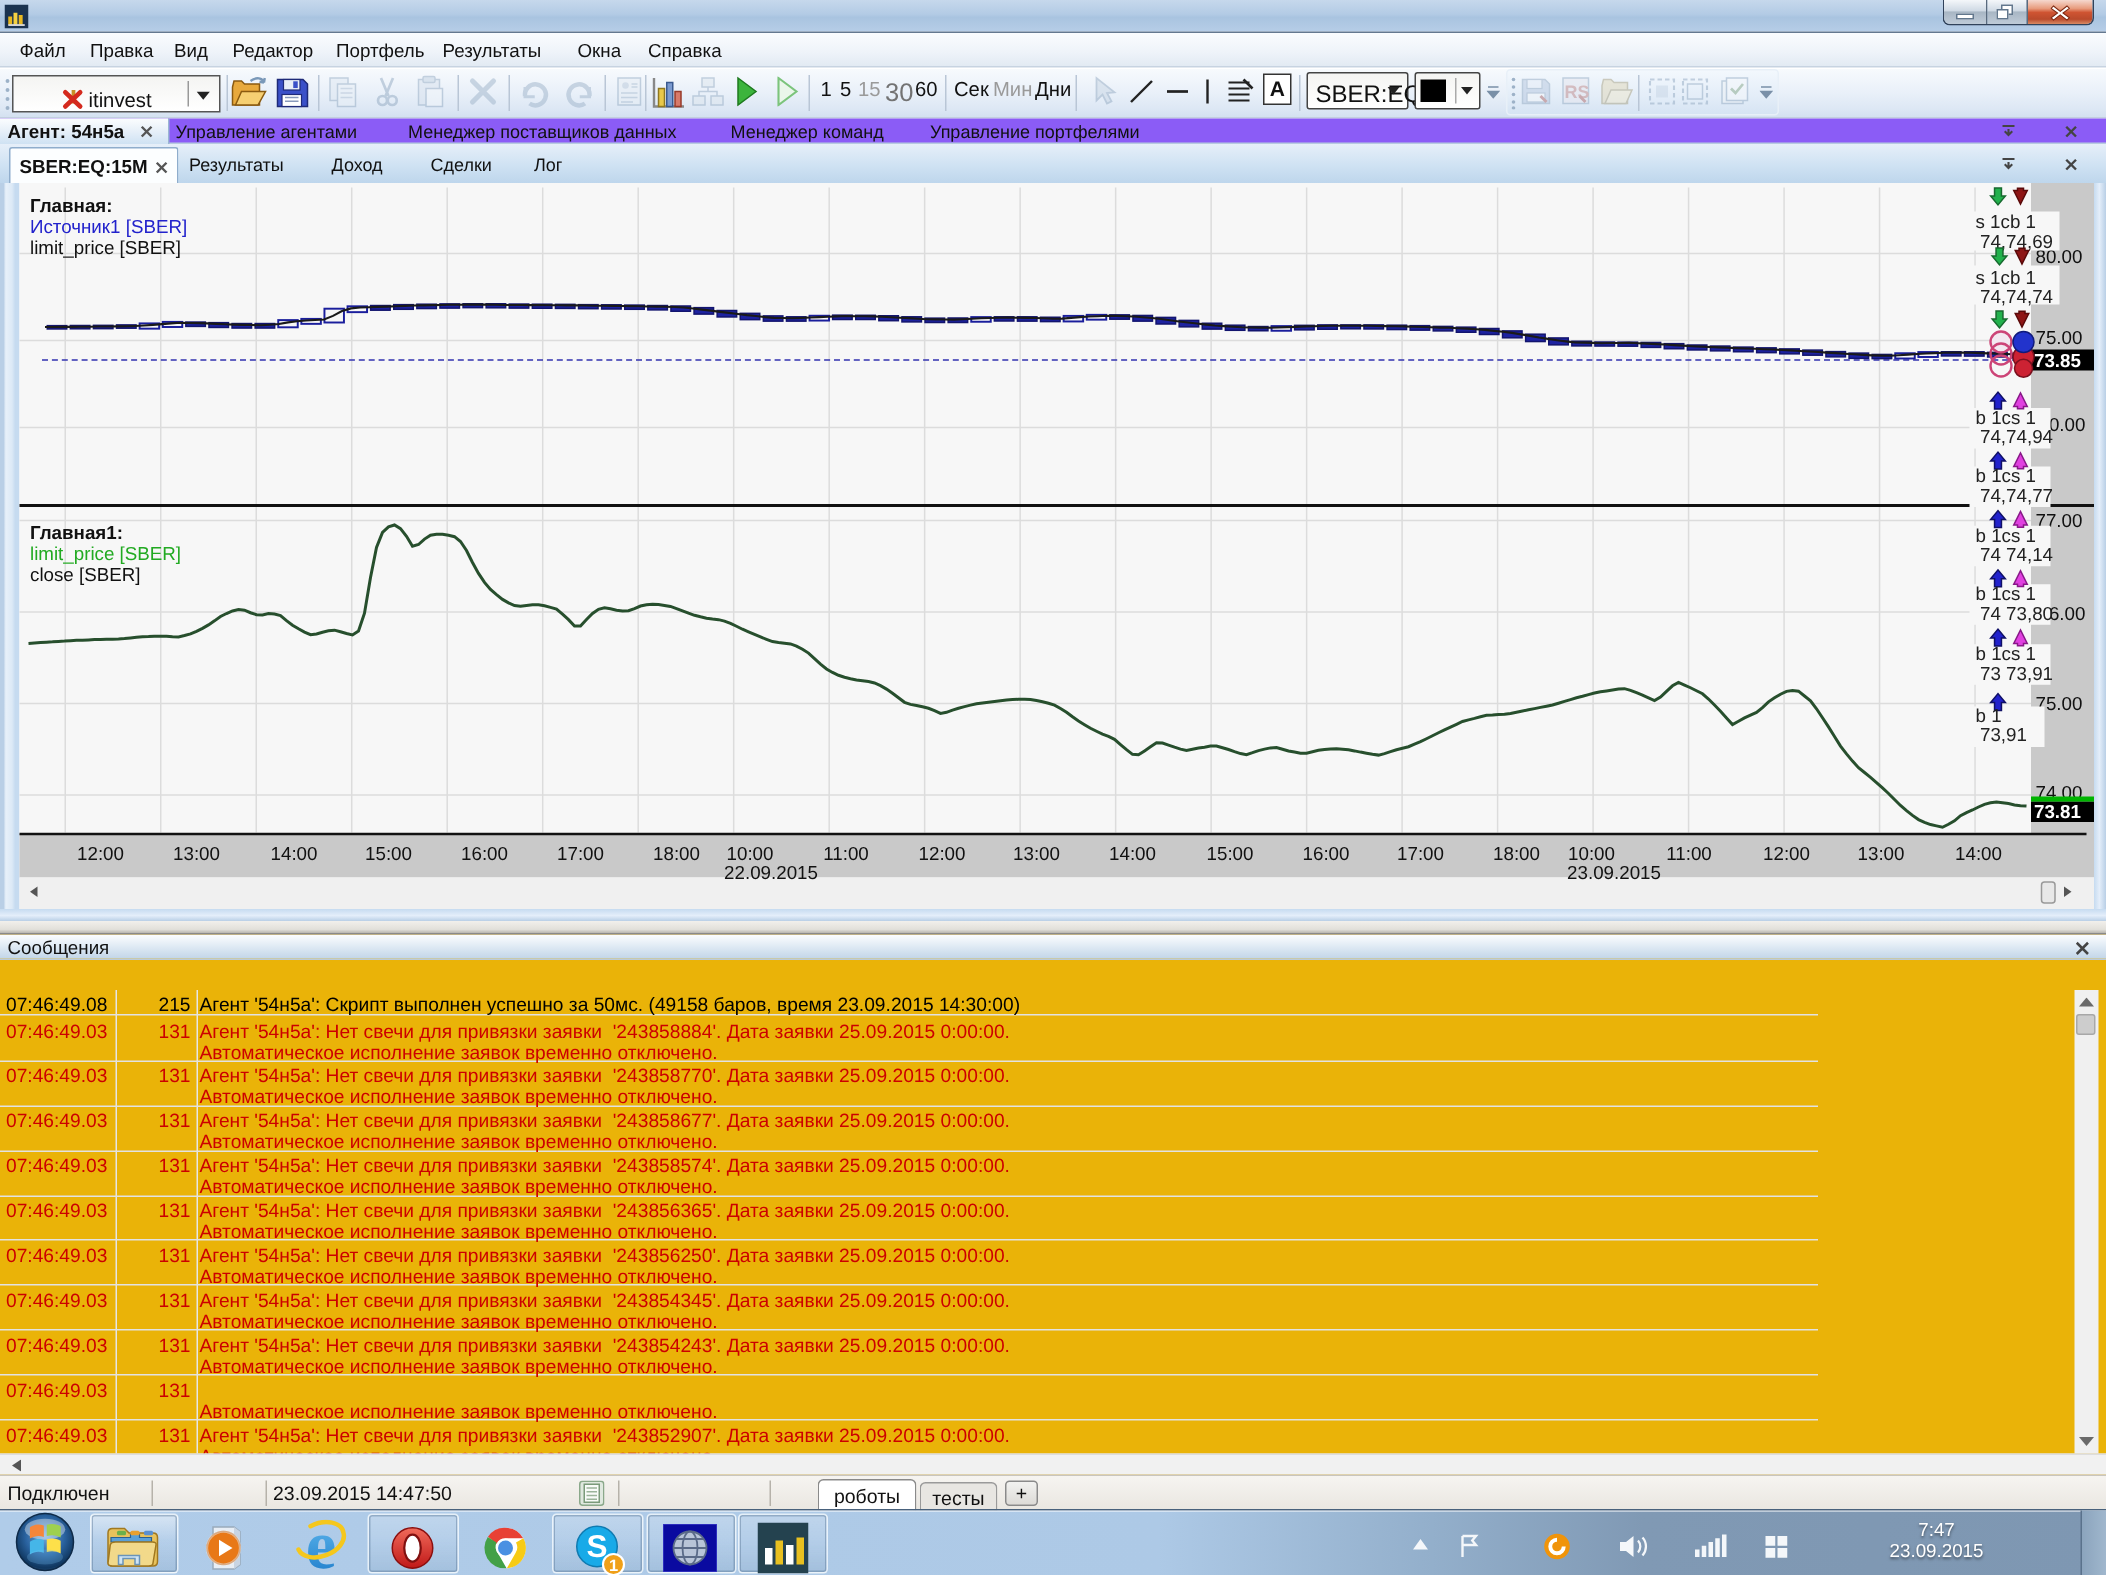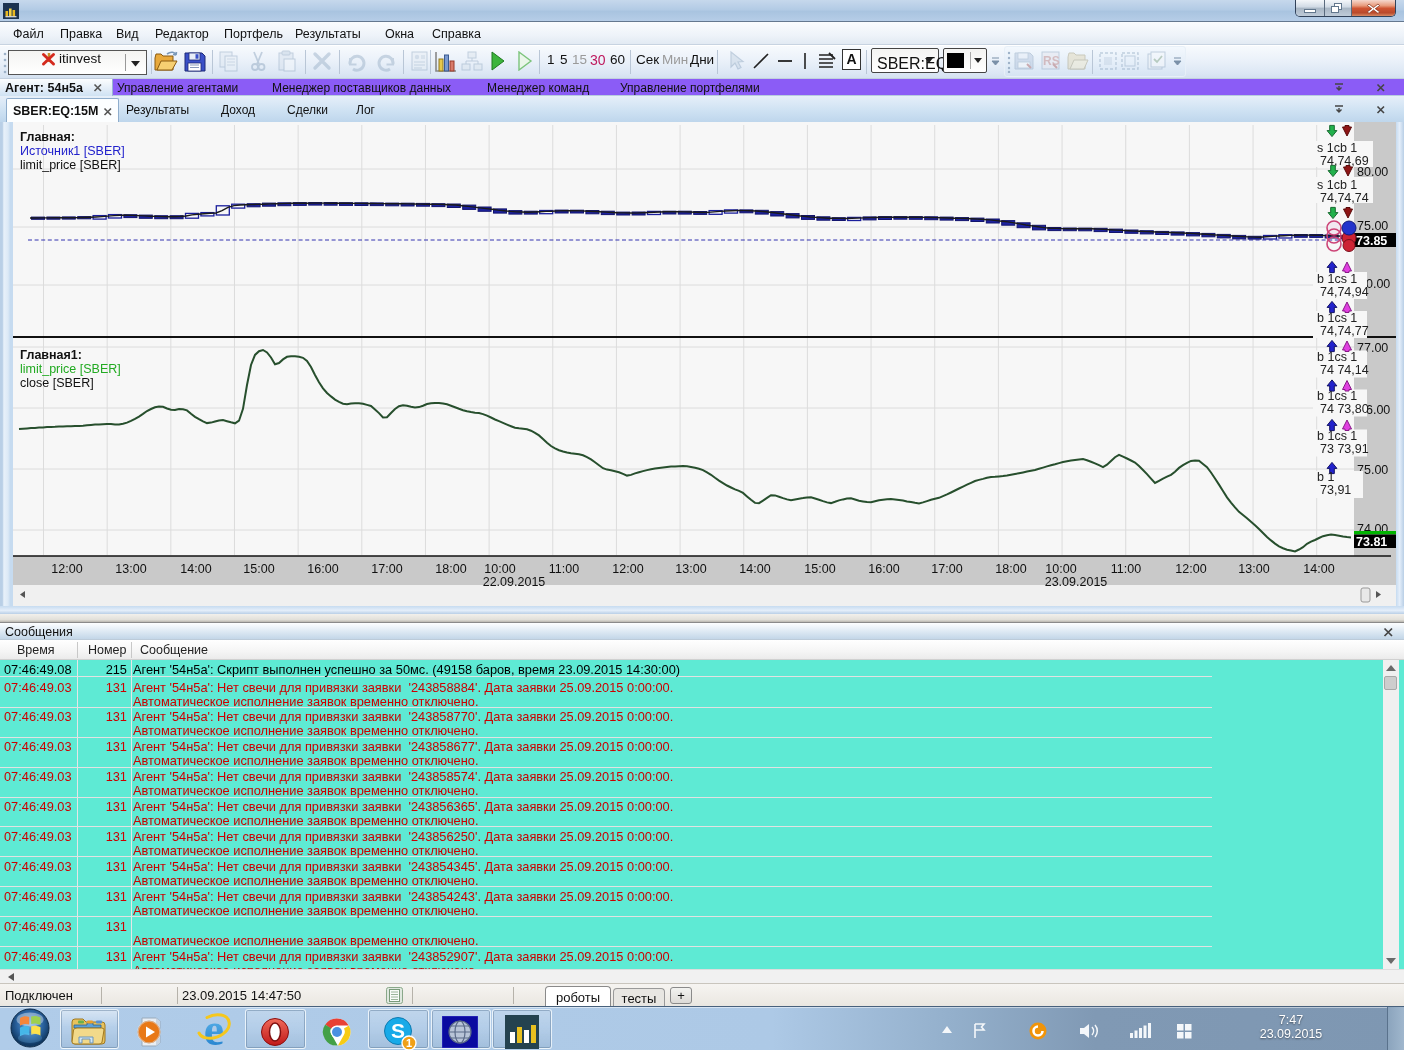--- a/index.html
+++ b/index.html
@@ -45,21 +45,21 @@
 <div class="abs" style="left:0;top:46px;width:1404px;height:33px;background:linear-gradient(180deg,#f7fafd 0%,#e9f0f9 50%,#dce7f4 85%,#d4e1f0 100%);border-bottom:1px solid #c2cfdf">
   <svg class="abs" style="left:3px;top:6px" width="4" height="22">
       <g fill="#9db2c8">
         <circle cx="2" cy="2" r="1.3"></circle>
         <circle cx="2" cy="8" r="1.3"></circle>
         <circle cx="2" cy="14" r="1.3"></circle>
         <circle cx="2" cy="20" r="1.3"></circle>
       </g>
     </svg>
 
-  <div class="abs" style="left:8px;top:4px;width:139px;height:25px;background:linear-gradient(180deg,#f4f4f2 0%,#ffffff 100%);border:1px solid #555;display:flex;align-items:flex-start">
+  <div class="abs" style="left:8px;top:4px;width:139px;height:25px;background:linear-gradient(180deg,#f4f4f2 0%,#ffffff 100%);border:1px solid #555;display:flex;align-items:flex-end">
     <svg style="margin-left:32px" width="16" height="16">
         <path d="M8 2 v9" stroke="#c89028" stroke-width="2.5"></path>
         <path d="M2.5 3.5 L12.5 13 M12.5 3.5 L2.5 13" stroke="#d42a1e" stroke-width="3" stroke-linecap="round"></path>
       </svg>
     <span style="font-size:13.5px;color:#111;margin-left:2px">itinvest</span>
     <div style="position:absolute;right:20px;top:3px;bottom:3px;width:1px;background:#999"></div>
     <svg style="position:absolute;right:5px;top:10px" width="10" height="6">
         <path d="M0 0 h9 l-4.5 5.5 z" fill="#222"></path>
       </svg>
   </div>
@@ -128,21 +128,21 @@
 <svg class="abs" style="left:490px;top:51px" width="16" height="20">
     <path d="M2 1 L14 10 L2 19 Z" fill="#3cb43c" stroke="#1e7a1e" stroke-width="1"></path>
   </svg>
 <svg class="abs" style="left:517px;top:51px" width="16" height="20">
     <path d="M2 1 L14 10 L2 19 Z" fill="#eaf6ea" stroke="#7cc47c" stroke-width="1.4"></path>
   </svg>
 <div class="sep" style="left:539px"></div>
 <span class="abs" style="left:547px;top:52px;font-size:13.5px;color:#111">1</span>
 <span class="abs" style="left:560px;top:52px;font-size:13.5px;color:#111">5</span>
 <span class="abs" style="left:572px;top:52px;font-size:13.5px;color:#9a9a9a">15</span>
-<span class="abs" style="left:590px;top:52px;font-size:14px;color:#be185d">30</span>
+<span class="abs" style="left:590px;top:52px;font-size:17px;color:#737373">30</span>
 <span class="abs" style="left:610px;top:52px;font-size:13.5px;color:#111">60</span>
 <div class="sep" style="left:630px"></div>
 <span class="abs" style="left:636px;top:52px;font-size:13.5px;color:#111">Сек</span>
 <span class="abs" style="left:662px;top:52px;font-size:13.5px;color:#9a9a9a">Мин</span>
 <span class="abs" style="left:690px;top:52px;font-size:13.5px;color:#111">Дни</span>
 <div class="sep" style="left:717px"></div>
 <svg class="abs" style="left:725px;top:50px;opacity:0.5" width="24" height="24">
     <path d="M6 2 L6 17 L10 13 L13 19 L16 17.5 L13 12 L18 11.5 Z" fill="#c8d6e4" stroke="#93aac2" stroke-width="1.2"></path>
   </svg>
 <svg class="abs" style="left:752px;top:52px" width="18" height="18">
@@ -473,35 +473,28 @@
 <text x="20" y="141" font-size="12.5" font-weight="bold" fill="#111">Главная:</text>
 <text x="20" y="155" font-size="12.5" fill="#2222cc">Источник1 [SBER]</text>
 <text x="20" y="169" font-size="12.5" fill="#111">limit_price [SBER]</text>
 <text x="20" y="359" font-size="12.5" font-weight="bold" fill="#111">Главная1:</text>
 <text x="20" y="373" font-size="12.5" fill="#22aa22">limit_price [SBER]</text>
 <text x="20" y="387" font-size="12.5" fill="#111">close [SBER]</text>
 </svg>
 
 <div class="abs" style="left:0;top:614px;width:1404px;height:8px;background:linear-gradient(180deg,#f2f0ec 0%,#e2e0da 70%,#b9b6af 100%)"></div>
 
-<div class="abs" style="left:0;top:622px;width:1404px;height:361px;background:#5eead4;overflow:hidden">
+<div class="abs" style="left:0;top:622px;width:1404px;height:361px;background:#eab308;overflow:hidden">
   <div class="abs" style="left:0;top:0;width:1404px;height:18px;background:linear-gradient(180deg,#fdfeff 0%,#dce8f3 55%,#c3d6e8 100%);border-top:1px solid #8a8a8a;border-bottom:1px solid #bccbd9">
     <span style="position:absolute;left:5px;top:2px;font-size:12.5px;color:#111">Сообщения</span>
     <svg style="position:absolute;left:1383px;top:4px" width="11" height="11">
         <path d="M1.5 1.5 L9 9 M9 1.5 L1.5 9" stroke="#444" stroke-width="1.7"></path>
       </svg>
   </div>
 
-  <div class="abs" style="left:0;top:18px;width:1404px;height:20px;background:linear-gradient(180deg,#ffffff 0%,#f5f5f5 60%,#ebebeb 100%);border-bottom:1px solid #d0d0d0;font-size:12.5px;color:#222">
-    <span style="position:absolute;left:17px;top:3px">Время</span>
-    <span style="position:absolute;left:88px;top:3px">Номер</span>
-    <span style="position:absolute;left:140px;top:3px">Сообщение</span>
-    <div style="position:absolute;left:77px;top:2px;width:1px;height:16px;background:#c8c8c8"></div>
-    <div style="position:absolute;left:131px;top:2px;width:1px;height:16px;background:#c8c8c8"></div>
-  </div>
 
   <div class="abs" style="left:0;top:38px;width:1212px;height:309px">
     <div style="position:absolute;left:77px;top:0;width:1px;height:309px;background:#e6e6e6"></div>
     <div style="position:absolute;left:131px;top:0;width:1px;height:309px;background:#e6e6e6"></div>
     <div style="position:absolute;left:0;top:0;width:100%;height:17px;border-bottom:1px solid #e2e2e2;font-size:12.8px;color:#000">
         <span style="position:absolute;left:4px;top:1.5px">07:46:49.08</span>
         <span style="position:absolute;left:0;top:1.5px;width:127px;text-align:right;display:inline-block">215</span>
         <span style="position:absolute;left:133px;top:1.5px">Агент '54н5а': Скрипт выполнен успешно за 50мс. (49158 баров, время 23.09.2015 14:30:00)</span>
       </div>
 <div style="position:absolute;left:0;top:18px;width:100%;height:29.9px;border-bottom:1px solid #e2e2e2;font-size:12.8px;color:#cc0000">

